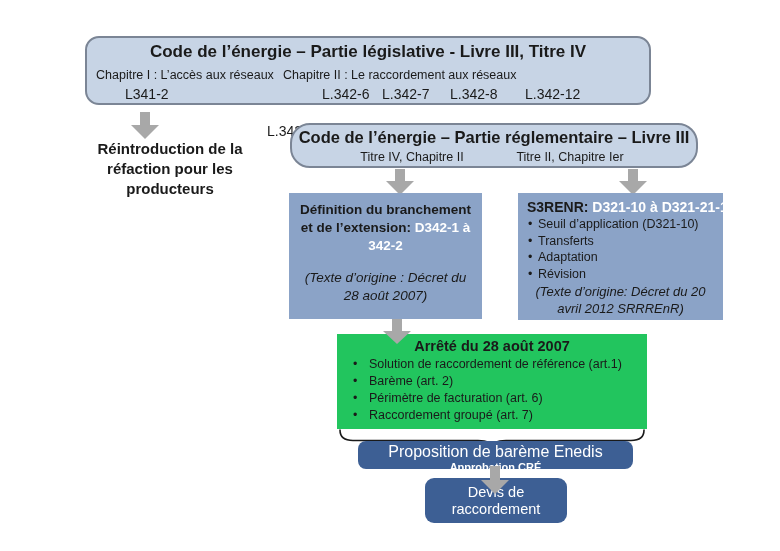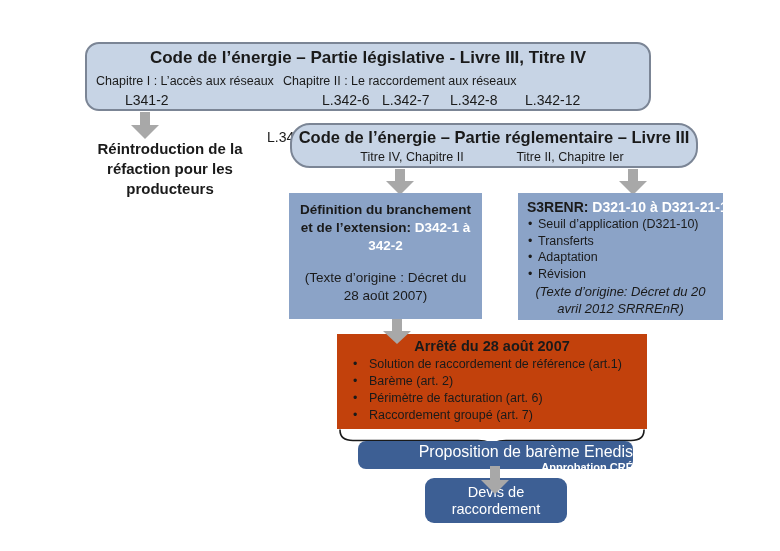--- a/index.html
+++ b/index.html
@@ -9,34 +9,34 @@
     position:relative; width:780px; height:551px; background:#ffffff;
     overflow:hidden; color:#1a1a1a;
   }
 
   
   .light-box {
     position:absolute; background:#c7d4e5; border:2px solid #7b8595;
     border-radius:14px;
   }
   .medium-box { position:absolute; background:#8ba3c7; }
-  .pale-box   { position:absolute; background:#c2410c; }
+  .pale-box   { position:absolute; background:#22c55e; }
   .dark-box   { position:absolute; background:#3d5f94; color:#ffffff; }
 
   
   .block-arrow { position:absolute; width:28px; }
   .block-arrow .shaft { width:10px; margin:0 auto; background:#a8a8a8; }
   .block-arrow .head {
     width:0; height:0; margin:0 auto;
     border-left:14px solid transparent; border-right:14px solid transparent;
     border-top:14px solid #a8a8a8;
   }
 
   
-  .legislative { left:85px; top:42px; width:566px; height:69px; }
+  .legislative { left:85px; top:36px; width:566px; height:69px; }
   .legislative .title {
     position:absolute; top:4px; left:0; width:100%; text-align:center;
     font-size:17px; font-weight:bold;
   }
   .chap { position:absolute; top:30px; font-size:12.5px; white-space:nowrap; }
   .chap1 { left:9px; }
   .chap2 { left:196px; }
   .art { position:absolute; top:48px; font-size:14px; white-space:nowrap; }
   .art0 { left:38px; }  .art1 { left:180px;margin-top:37px; } .art2 { left:235px; }
   .art3 { left:295px; } .art4 { left:363px; } .art5 { left:438px; }
@@ -66,21 +66,21 @@
 
   .arrow-2 { left:386px; top:169px; }
   .arrow-3 { left:619px; top:169px; }
   .arrow-2 .shaft, .arrow-3 .shaft { height:12px; }
 
   
   .definition { left:289px; top:193px; width:193px; height:126px;
                 padding:8px 10px; text-align:center; }
   .definition .main { font-size:13.5px; font-weight:bold; line-height:18px; }
   .definition .white-ref { color:#ffffff; }
-  .definition .origin { margin-top:14px; font-size:13.5px; 
+  .definition .origin { margin-top:14px; font-size:13.5px; font-style:italic;
                         line-height:18px; }
 
   
   .s3renr { left:518px; top:193px; width:205px; height:127px; padding:5px 6px; }
   .s3renr .head-line { font-size:14px; font-weight:bold; line-height:18px;
                        padding-left:3px; white-space:nowrap; }
   .s3renr .white-ref { color:#ffffff; }
   .bullet-row { display:flex; font-size:12.5px; line-height:16.5px; }
   .bullet-row .dot { width:14px; padding-left:4px; }
   .s3renr .origin { font-size:13px; font-style:italic; text-align:center;
@@ -94,21 +94,21 @@
   .arrete { left:337px; top:334px; width:310px; height:95px; padding:3px 8px; }
   .arrete .title { text-align:center; font-size:14.5px; font-weight:bold;
                    line-height:19px; }
   .arrete .bullet-row { line-height:17px; }
   .arrete .bullet-row .dot { width:24px; padding-left:8px; }
 
   .brace-svg { position:absolute; left:337px; top:429px; }
 
   
   .proposition { left:358px; top:441px; width:275px; height:28px;
-                 border-radius:8px; text-align:right; z-index:1; }
+                 border-radius:8px; text-align:center; z-index:1; }
   .proposition .title { font-size:16px; line-height:18px; margin-top:2px;
                         position:relative; z-index:3; }
   .proposition .subtitle { font-size:11px; font-weight:bold; line-height:12px;
                            position:relative; z-index:3; }
 
   .arrow-5 { left:481px; top:466px; z-index:2; }
   .arrow-5 .shaft { height:14px; }
 
   .devis { left:425px; top:478px; width:142px; height:45px; border-radius:9px;
            display:flex; align-items:center; justify-content:center;

